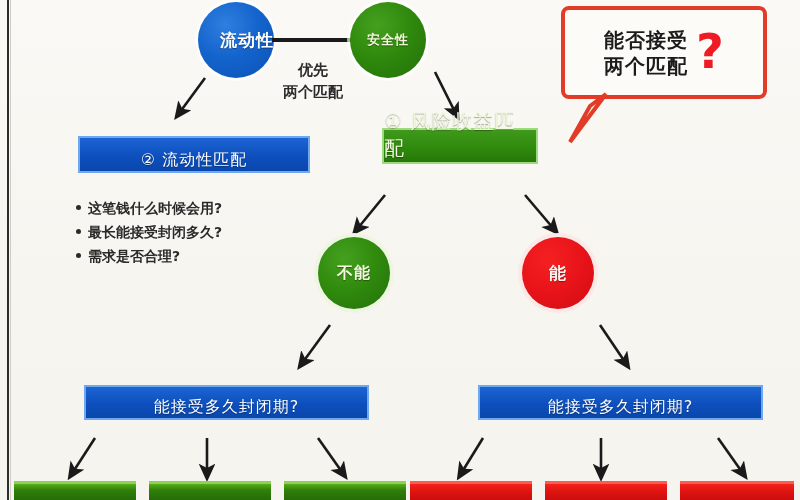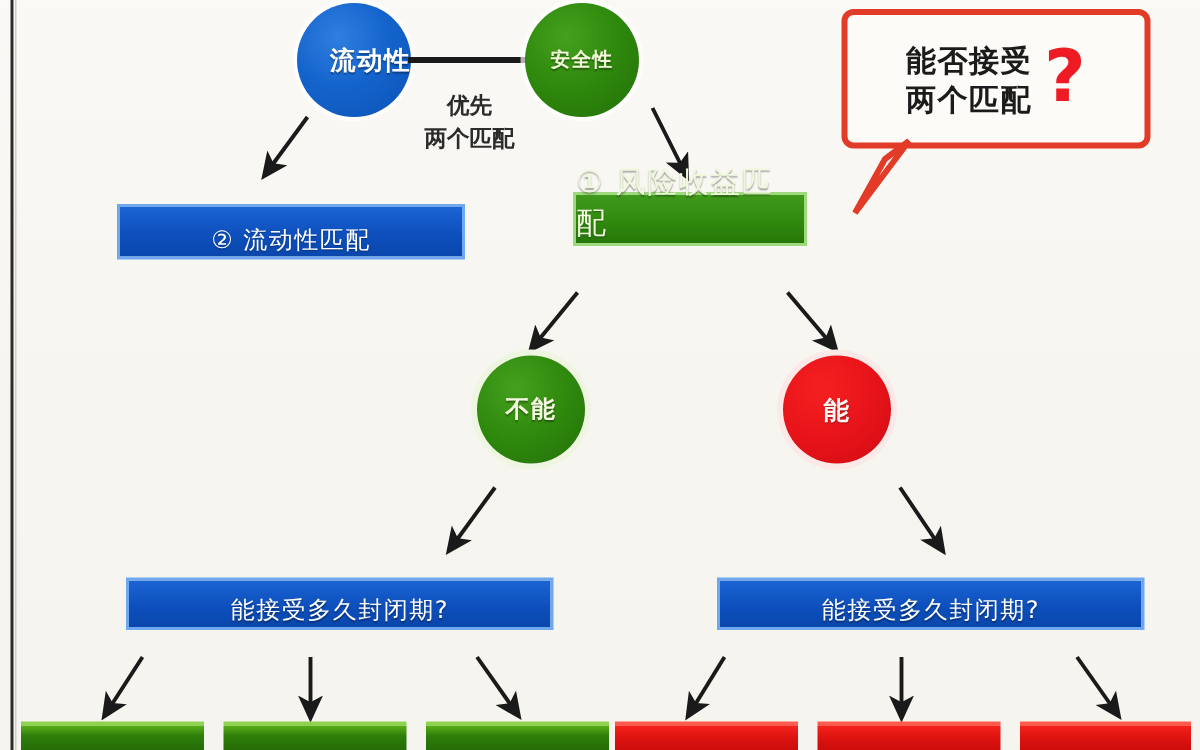--- a/index.html
+++ b/index.html
@@ -292,20 +292,34 @@
     <path d="M46,2 L10,50 L30,14 Z" fill="none" stroke="#e23b28" stroke-width="4" stroke-linejoin="miter"></path>
   </svg>
 
   <div class="box box-blue box-liq">
     <span>② 流动性匹配</span>
   </div>
   <div class="box box-green box-risk">
     <span>① 风险收益匹配</span>
   </div>
 
+  <div class="bullets">
+    <div class="bullet-row">
+      <span class="dot"></span>
+      <span>这笔钱什么时候会用?</span>
+    </div>
+    <div class="bullet-row">
+      <span class="dot"></span>
+      <span>最长能接受封闭多久?</span>
+    </div>
+    <div class="bullet-row">
+      <span class="dot"></span>
+      <span>需求是否合理?</span>
+    </div>
+  </div>
 
   <div class="circle circle-mid-green">
     <span>不能</span>
   </div>
   <div class="circle circle-mid-red">
     <span>能</span>
   </div>
 
   <div class="box box-blue box-lock-left">
     <span>能接受多久封闭期?</span>

